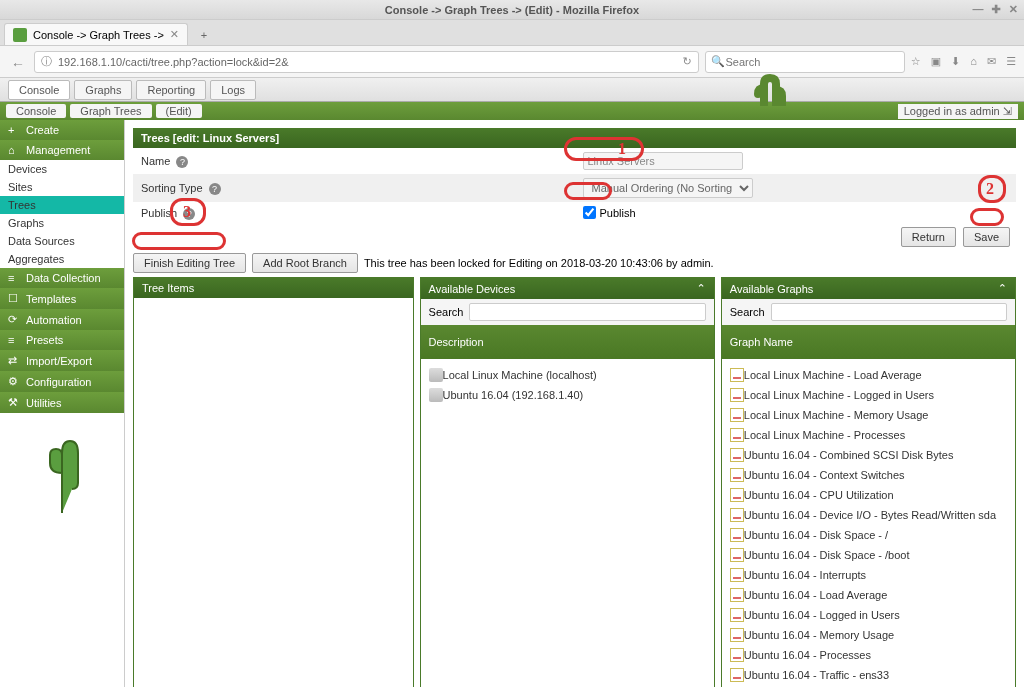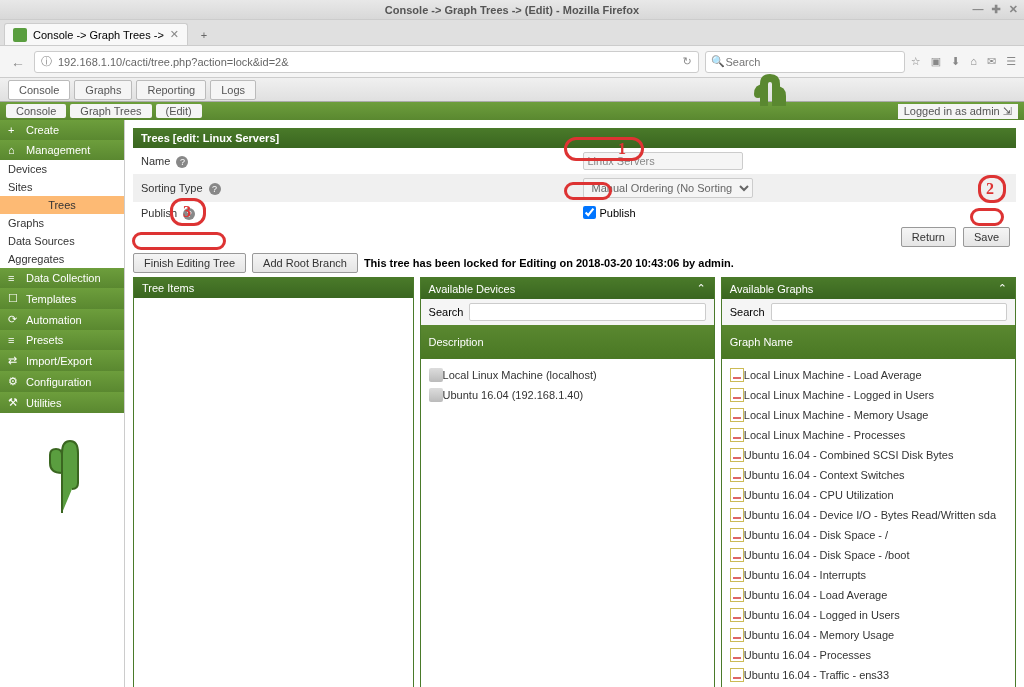--- a/index.html
+++ b/index.html
@@ -32,42 +32,42 @@
 .breadcrumb-bar { height: 18px; background: linear-gradient(#6d9e3c, #5a8830); display: flex; align-items: center; padding: 0 6px; color: #fff; }
 .breadcrumb-bar .crumb { background: #f5f5f5; color: #555; padding: 1px 10px; border-radius: 2px; margin-right: 4px; cursor: pointer; }
 .breadcrumb-bar .login-info { margin-left: auto; background: #f5f5f5; color: #555; padding: 1px 6px; border-radius: 0; }
 
 .main-layout { display: flex; height: calc(687px - 20px - 26px - 32px - 24px - 18px); }
 
 .sidebar { width: 125px; background: #fff; border-right: 1px solid #ccc; }
 .sidebar-section { background: linear-gradient(#6d9e3c, #5a8830); color: #fff; padding: 4px 8px; cursor: pointer; display: flex; align-items: center; gap: 6px; }
 .sidebar-section .icon { width: 12px; display: inline-block; }
 .sidebar-item { padding: 3px 8px; color: #333; cursor: pointer; }
-.sidebar-item.active { background: #fdba74; text-align: center; }
+.sidebar-item.active { background: #14b8a6; }
 .sidebar-cactus { margin: 20px auto; width: 60px; height: 80px; }
 
 .content { flex: 1; padding: 8px; background: #fff; overflow: auto; }
 
 .panel-header { background: linear-gradient(#4a7a2a, #3a6620); color: #fff; padding: 4px 8px; font-weight: bold; }
 
 .form-table { width: 100%; border-collapse: collapse; }
 .form-row td { padding: 4px 8px; }
 .form-row.alt { background: #f0f0f0; }
 .form-label { color: #333; }
 .help-icon { display: inline-block; width: 12px; height: 12px; border-radius: 50%; background: #888; color: #fff; text-align: center; line-height: 12px; font-size: 9px; margin-left: 3px; }
 .form-input { width: 160px; padding: 2px 4px; border: 1px solid #ccc; border-radius: 2px; background: #f5f5f5; color: #888; }
 .form-select { width: 170px; padding: 2px 4px; border: 1px solid #ccc; border-radius: 2px; background: #f5f5f5; color: #666; }
 .checkbox-wrap { display: inline-flex; align-items: center; gap: 4px; }
 
 .button-row { padding: 6px; text-align: right; }
 .btn { padding: 3px 10px; border: 1px solid #999; border-radius: 2px; background: linear-gradient(#f5f5f5, #e5e5e5); cursor: pointer; color: #333; margin-left: 4px; }
 
 .action-bar { display: flex; align-items: center; gap: 6px; padding: 4px 0; }
 .action-bar .btn { margin-left: 0; }
-.lock-msg { font-weight: bold; }
+.lock-msg { font-weight: normal; }
 
 .three-col { display: flex; gap: 6px; }
 .col { flex: 1; border: 1px solid #4a7a2a; }
 .col-narrow { flex: 0.95; }
 .col-header { background: linear-gradient(#4a7a2a, #3a6620); color: #fff; padding: 4px 8px; display: flex; justify-content: space-between; align-items: center; }
 .col-header .collapse { cursor: pointer; }
 .col-search { padding: 4px 8px; background: #f5f5f5; display: flex; align-items: center; gap: 6px; }
 .col-search input { flex: 1; padding: 2px 4px; border: 1px solid #ccc; border-radius: 2px; }
 .col-subheader { background: linear-gradient(#5a8830, #4a7824); color: #fff; padding: 11px 8px; }
 .col-body { padding: 6px 8px; max-height: 340px; overflow-y: auto; }

